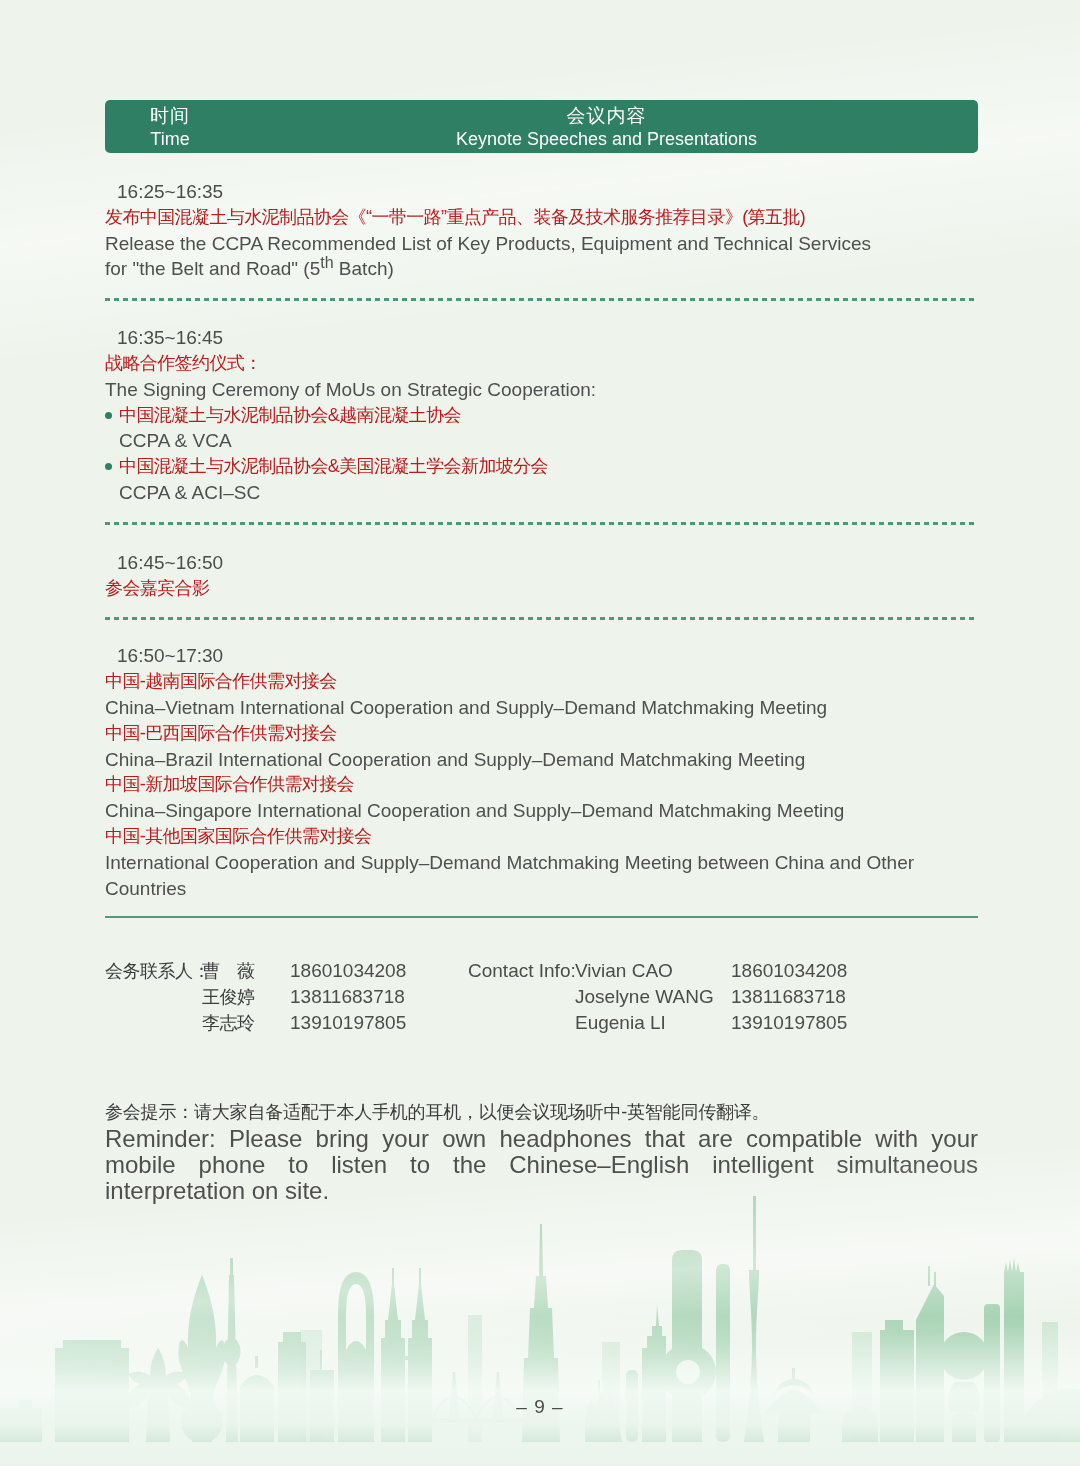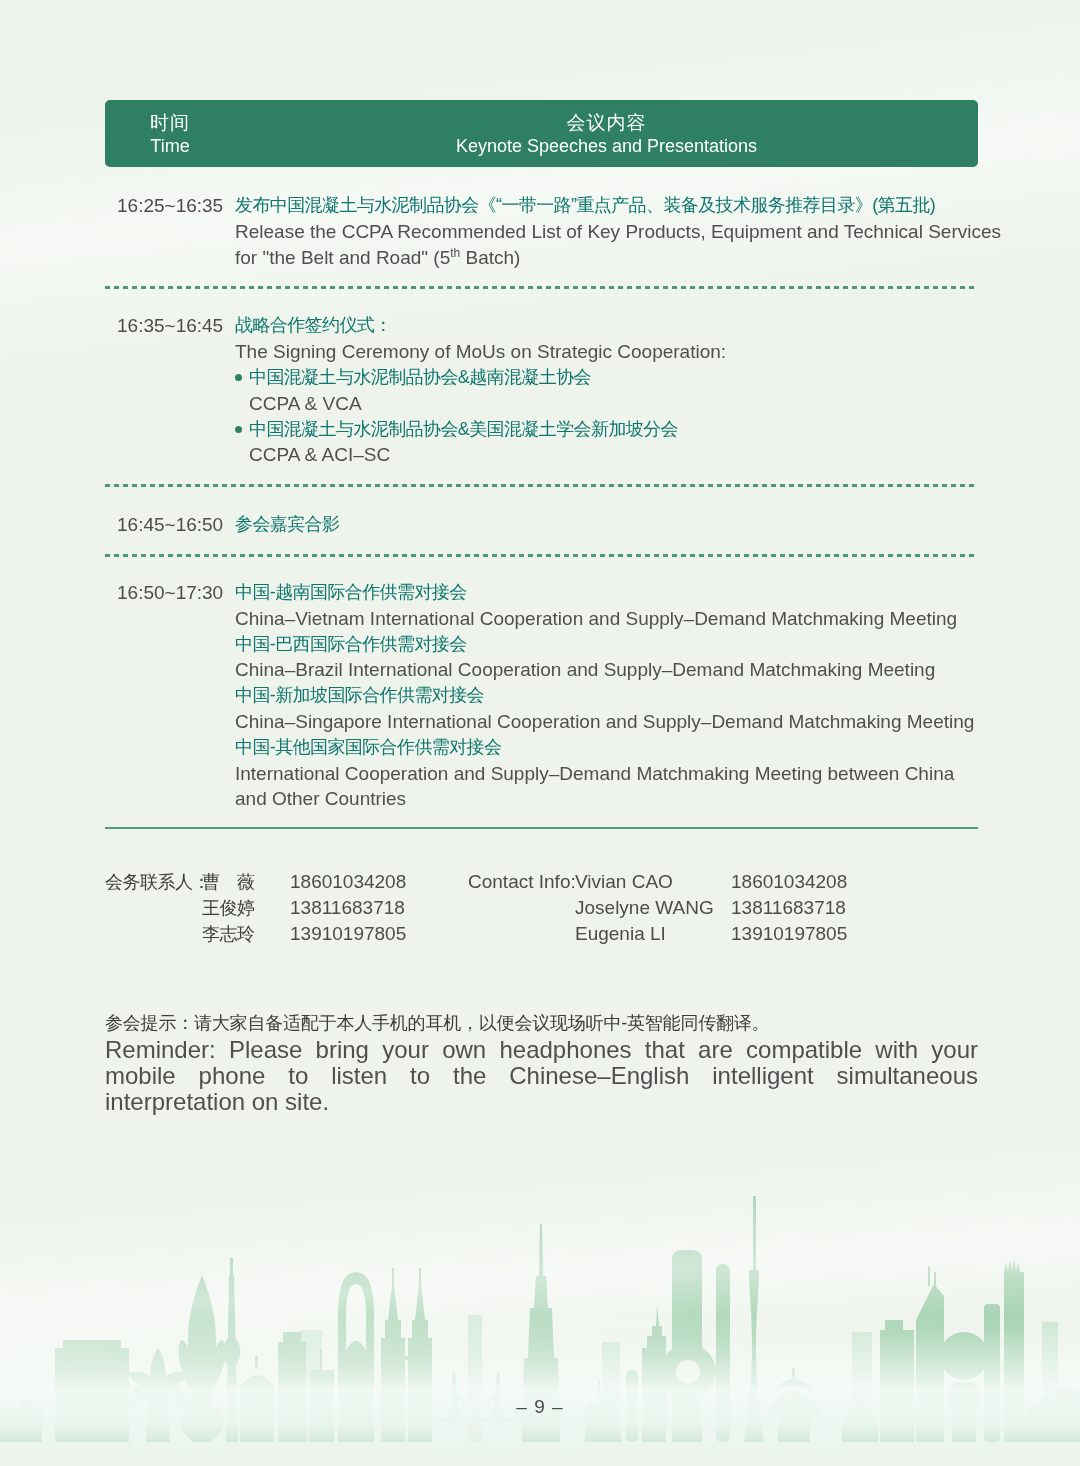--- a/index.html
+++ b/index.html
@@ -14,36 +14,36 @@
   }
   .swoosh{position:absolute;left:-10%;width:120%;pointer-events:none;}
   .swoosh.s1{top:70px;height:240px;transform:rotate(-6deg);
     background:linear-gradient(180deg,rgba(255,255,255,0),rgba(255,255,255,.45) 50%,rgba(255,255,255,0));}
   .swoosh.s2{top:1180px;height:180px;transform:rotate(-4deg);
     background:linear-gradient(180deg,rgba(255,255,255,0),rgba(255,255,255,.5) 55%,rgba(255,255,255,0));}
 
   .doc{position:absolute;left:105px;top:100px;width:873px;}
 
   
-  .thead{display:flex;height:67px;background:#2e7f63;border-radius:5px;color:#fff;}
+  .thead{display:flex;height:53px;background:#2e7f63;border-radius:5px;color:#fff;}
   .thead .cell{display:flex;flex-direction:column;justify-content:center;text-align:center;}
   .thead .c-time{width:130px;}
   .thead .c-content{flex:1;}
   .thead .zh{font-size:19px;line-height:25px;letter-spacing:1px;}
   .thead .en{font-size:18px;line-height:23px;}
 
   
-  .agenda-row{display:flex;}
+  .agenda-row{display:flex;flex-direction:column;}
   .agenda-row .time{width:130px;box-sizing:border-box;padding-left:12px;
     font-size:19px;line-height:25.8px;color:#4c4c4c;white-space:nowrap;}
   .agenda-row .content{flex:1;min-width:0;}
   .line{font-size:19px;line-height:25.8px;color:#4f4f4f;white-space:nowrap;}
-  .line.zh{font-size:18px;letter-spacing:-0.6px;color:#0f766e;}
+  .line.zh{font-size:18px;letter-spacing:-0.6px;color:#b91c1c;}
   .line.wrap{white-space:normal;}
-  .line sup{font-size:12px;vertical-align:super;line-height:0;}
+  .line sup{font-size:16px;vertical-align:super;line-height:0;}
   .line.bullet .dot{display:inline-block;width:7px;height:7px;border-radius:50%;
     background:#2e7f63;margin-right:7px;vertical-align:2px;}
   .line.sub{padding-left:14px;}
 
   .sep-dotted{height:3px;margin-top:16px;
     background:repeating-linear-gradient(90deg,#4d977c 0 5px,rgba(0,0,0,0) 5px 9px);}
   .sep-solid{height:2px;margin-top:15px;background:#4f9b7e;}
 
   .m-row1{margin-top:26px;}
   .m-row2{margin-top:24px;}

